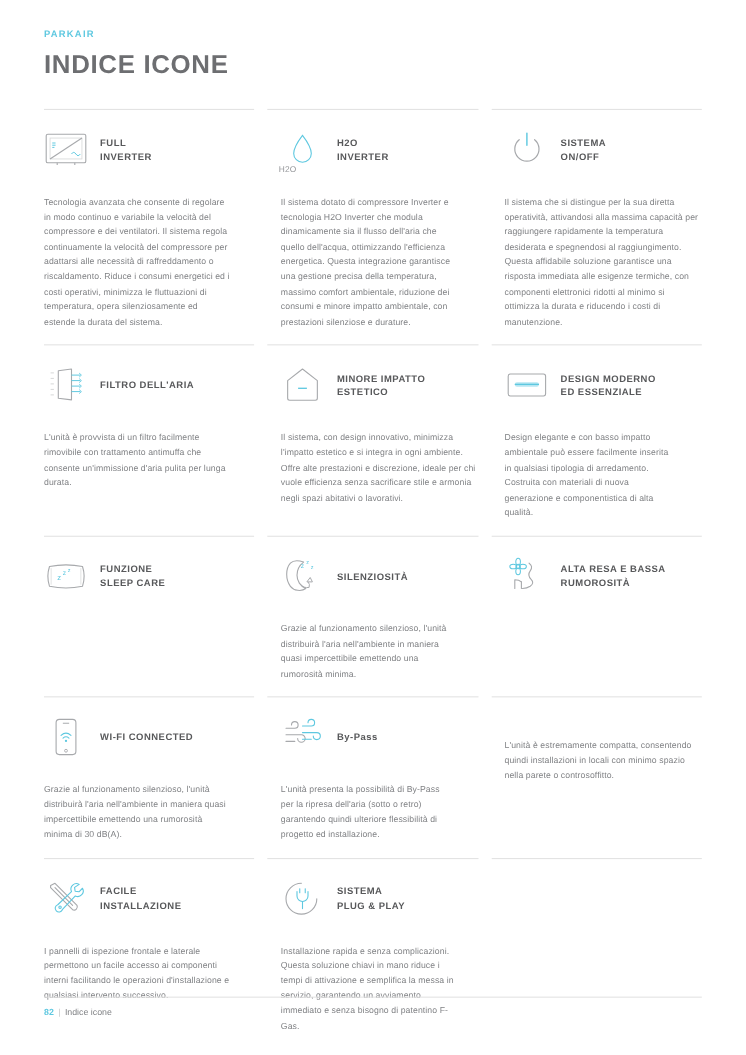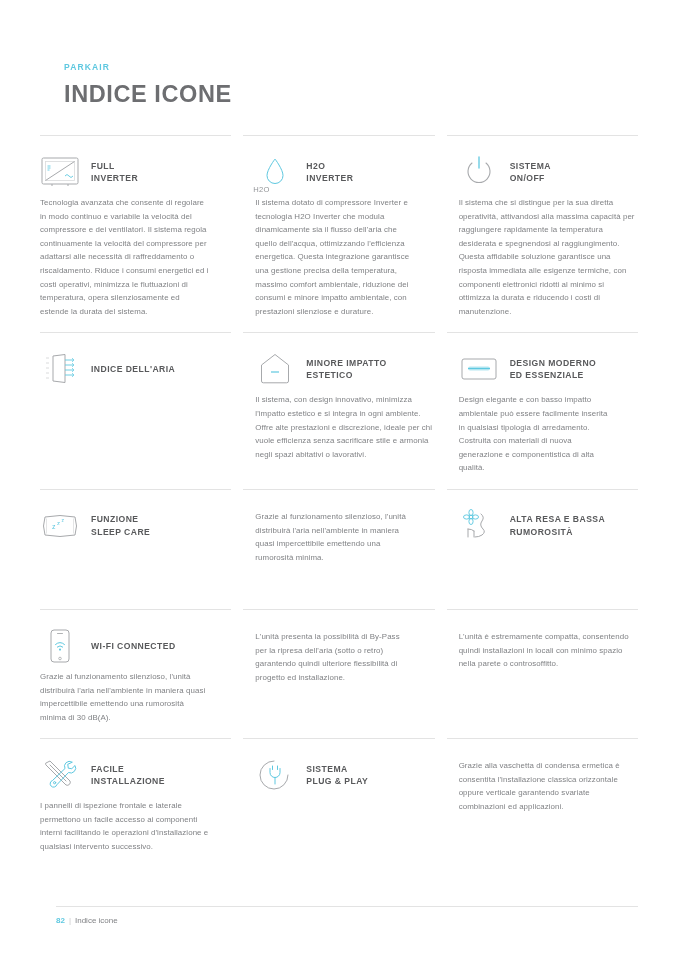--- a/index.html
+++ b/index.html
@@ -14,21 +14,21 @@
   }
 
   .page {
     position: relative;
     width: 678px;
     height: 959px;
     padding: 0 40px;
   }
 
   
-  .header { padding-top: 62px; margin-left: 24px; }
+  .header { padding-top: 26px; }
 
   .brand {
     font-size: 8.5px;
     font-weight: bold;
     letter-spacing: 1.15px;
     color: #5ec8e0;
     margin-bottom: 9px;
   }
 
   .page-title {
@@ -76,41 +76,40 @@
   .feature-title {
     font-size: 8.6px;
     font-weight: bold;
     letter-spacing: 0.45px;
     line-height: 1.45;
     color: #58595b;
     text-transform: none;
   }
 
   .feature-body {
-    margin-top: 4px;
+    margin-top: 21px;
     font-size: 7.9px;
     line-height: 1.72;
     color: #808285;
     letter-spacing: 0.08px;
   }
 
   
   .footer {
     position: absolute;
     left: 40px;
     right: 40px;
     bottom: 34px;
     border-top: 1px solid #e3e3e3;
     padding-top: 9px;
     font-size: 8px;
     color: #808285;
     display: flex;
     align-items: baseline;
     gap: 4px;
-    margin-left: 16px;
   }
   .footer .pnum { color: #5ec8e0; font-weight: bold; }
   .footer .sep { color: #c8c9ca; }
 
   .h2o-label {
     position: absolute;
     bottom: -2px;
     left: -2px;
     font-size: 7.6px;
     color: #939598;
@@ -172,22 +171,23 @@
       <div class="cell col1">
         <div class="feature-head">
           <div class="icon-box">
     <svg width="34" height="32" viewBox="0 0 34 32">
       <path d="M10 3 L22 1.5 L22 29.5 L10 28 Z" fill="none" stroke="#a7a9ac" stroke-width="1" stroke-linejoin="round"></path>
       <path d="M22 7 h8 M22 12 h8 M22 17 h8 M22 22 h8" stroke="#5ec8e0" stroke-width="0.9"></path>
       <path d="M29 5.2 l2 1.8 l-2 1.8 M29 10.2 l2 1.8 l-2 1.8 M29 15.2 l2 1.8 l-2 1.8 M29 20.2 l2 1.8 l-2 1.8" fill="none" stroke="#5ec8e0" stroke-width="0.8"></path>
       <path d="M3 5 h3 M3 10 h3 M3 15 h3 M3 20 h3 M3 25 h3" stroke="#d6d7d8" stroke-width="0.9"></path>
     </svg>
           </div>
-          <div class="feature-title">INDICE DELL'ARIA</div>
-        </div>
+          <div class="feature-title">FILTRO DELL'ARIA</div>
+        </div>
+        <div class="feature-body">L'unità è provvista di un filtro facilmente rimovibile con trattamento antimuffa che consente un'immissione d'aria pulita per lunga durata.</div>
       </div>
       <div class="cell col3">
         <div class="feature-head">
           <div class="icon-box">
     <svg width="30" height="32" viewBox="0 0 30 32">
       <path d="M15 1.5 L28.5 12 L28.5 28 A1.8 1.8 0 0 1 26.7 29.8 L3.3 29.8 A1.8 1.8 0 0 1 1.5 28 L1.5 12 Z" fill="none" stroke="#a7a9ac" stroke-width="1" stroke-linejoin="round"></path>
       <line x1="11" y1="19" x2="19" y2="19" stroke="#5ec8e0" stroke-width="1.2"></line>
     </svg>
           </div>
           <div class="feature-title">MINORE IMPATTO<br>ESTETICO</div>
@@ -215,20 +215,32 @@
       <path d="M4.5 6.5 q0 7.5 0 15 M31.5 6.5 q0 7.5 0 15" fill="none" stroke="#d9dadb" stroke-width="0.7"></path>
       <text x="10" y="17" font-family="Liberation Sans, sans-serif" font-size="7" fill="#5ec8e0">z</text>
       <text x="15" y="13" font-family="Liberation Sans, sans-serif" font-size="6" fill="#5ec8e0">z</text>
       <text x="19.5" y="10" font-family="Liberation Sans, sans-serif" font-size="5" fill="#5ec8e0">z</text>
     </svg>
           </div>
           <div class="feature-title">FUNZIONE<br>SLEEP CARE</div>
         </div>
       </div>
       <div class="cell col2">
+        <div class="feature-head">
+          <div class="icon-box">
+    <svg width="34" height="32" viewBox="0 0 34 32">
+      <path d="M6 4 C1.5 9 1.5 19 6 25 C9 29 16 30 20 27 C15 25 12 20 12 15 C12 10 14 6 18 3 C13.5 1.5 9 1 6 4 Z" fill="none" stroke="#a7a9ac" stroke-width="1" stroke-linejoin="round"></path>
+      <path d="M15 23 q3 4 8 3 q1-3 -1-5 M21 21 l3-4 l2 4 Z" fill="none" stroke="#a7a9ac" stroke-width="0.9" stroke-linejoin="round"></path>
+      <text x="15.5" y="8" font-family="Liberation Sans, sans-serif" font-size="6" fill="#5ec8e0">z</text>
+      <text x="20.5" y="5" font-family="Liberation Sans, sans-serif" font-size="5" fill="#5ec8e0">z</text>
+      <text x="24.5" y="9" font-family="Liberation Sans, sans-serif" font-size="5" fill="#5ec8e0">z</text>
+    </svg>
+          </div>
+          <div class="feature-title">SILENZIOSITÀ</div>
+        </div>
         <div class="feature-body">Grazie al funzionamento silenzioso, l'unità distribuirà l'aria nell'ambiente in maniera quasi impercettibile emettendo una rumorosità minima.</div>
       </div>
       <div class="cell col3">
         <div class="feature-head">
           <div class="icon-box">
     <svg width="34" height="32" viewBox="0 0 34 32">
       <g fill="none" stroke="#5ec8e0" stroke-width="0.95">
         <circle cx="9" cy="7" r="2"></circle>
         <ellipse cx="9" cy="2.6" rx="2.1" ry="3.1"></ellipse>
         <ellipse cx="9" cy="11.4" rx="2.1" ry="3.1"></ellipse>
@@ -255,20 +267,37 @@
         <path d="M8.3 18 q2.7-2.4 5.4 0"></path>
       </g>
       <circle cx="11" cy="20.6" r="1.05" fill="#5ec8e0"></circle>
     </svg>
           </div>
           <div class="feature-title">WI-FI CONNECTED</div>
         </div>
         <div class="feature-body">Grazie al funzionamento silenzioso, l'unità distribuirà l'aria nell'ambiente in maniera quasi impercettibile emettendo una rumorosità minima di 30 dB(A).</div>
       </div>
       <div class="cell col2">
+        <div class="feature-head">
+          <div class="icon-box">
+    <svg width="34" height="26" viewBox="0 0 34 26">
+      <g fill="none" stroke="#a7a9ac" stroke-width="1" stroke-linecap="round">
+        <path d="M2 5 h8 a3 3 0 1 0 -3 -3"></path>
+        <path d="M2 11 h14 a3.4 3.4 0 1 1 -3.4 3.4"></path>
+        <path d="M2 17 h8"></path>
+      </g>
+      <g fill="none" stroke="#5ec8e0" stroke-width="1" stroke-linecap="round">
+        <path d="M17 3 h8 a3 3 0 1 0 -3 -3"></path>
+        <path d="M17 9 h13 a3.2 3.2 0 1 1 -3.2 3.2"></path>
+        <path d="M17 15 h8"></path>
+      </g>
+    </svg>
+          </div>
+          <div class="feature-title">By-Pass</div>
+        </div>
         <div class="feature-body">L'unità presenta la possibilità di By-Pass per la ripresa dell'aria (sotto o retro) garantendo quindi ulteriore flessibilità di progetto ed installazione.</div>
       </div>
       <div class="cell col3">
         <div class="feature-body">L'unità è estremamente compatta, consentendo quindi installazioni in locali con minimo spazio nella parete o controsoffitto.</div>
       </div>
       <div class="cell col1">
         <div class="feature-head">
           <div class="icon-box">
     <svg width="36" height="32" viewBox="0 0 36 32">
       <g fill="none" stroke="#a7a9ac" stroke-width="1" stroke-linejoin="round" stroke-linecap="round">
@@ -293,23 +322,23 @@
       <g fill="none" stroke="#5ec8e0" stroke-width="1" stroke-linecap="round" stroke-linejoin="round">
         <path d="M12 9.5 v4 a5 5 0 0 0 10 0 v-4"></path>
         <line x1="14.5" y1="7" x2="14.5" y2="10.5"></line>
         <line x1="19.5" y1="7" x2="19.5" y2="10.5"></line>
         <line x1="17" y1="18.5" x2="17" y2="25"></line>
       </g>
     </svg>
           </div>
           <div class="feature-title">SISTEMA<br>PLUG &amp; PLAY</div>
         </div>
-      </div>
-      <div class="cell col3">
-        <div class="feature-body">Grazie alla vaschetta di condensa ermetica è consentita l'installazione classica orizzontale oppure verticale garantendo svariate combinazioni ed applicazioni.</div>
+        <div class="feature-body">Installazione rapida e senza complicazioni. Questa soluzione chiavi in mano riduce i tempi di attivazione e semplifica la messa in servizio, garantendo un avviamento immediato e senza bisogno di patentino F-Gas.</div>
+      </div>
+      <div class="cell col3">
       </div>
     </div>
 
   <div class="footer">
     <span class="pnum">82</span>
     <span class="sep">|</span>
     <span>Indice icone</span>
   </div>
 
 </div>

